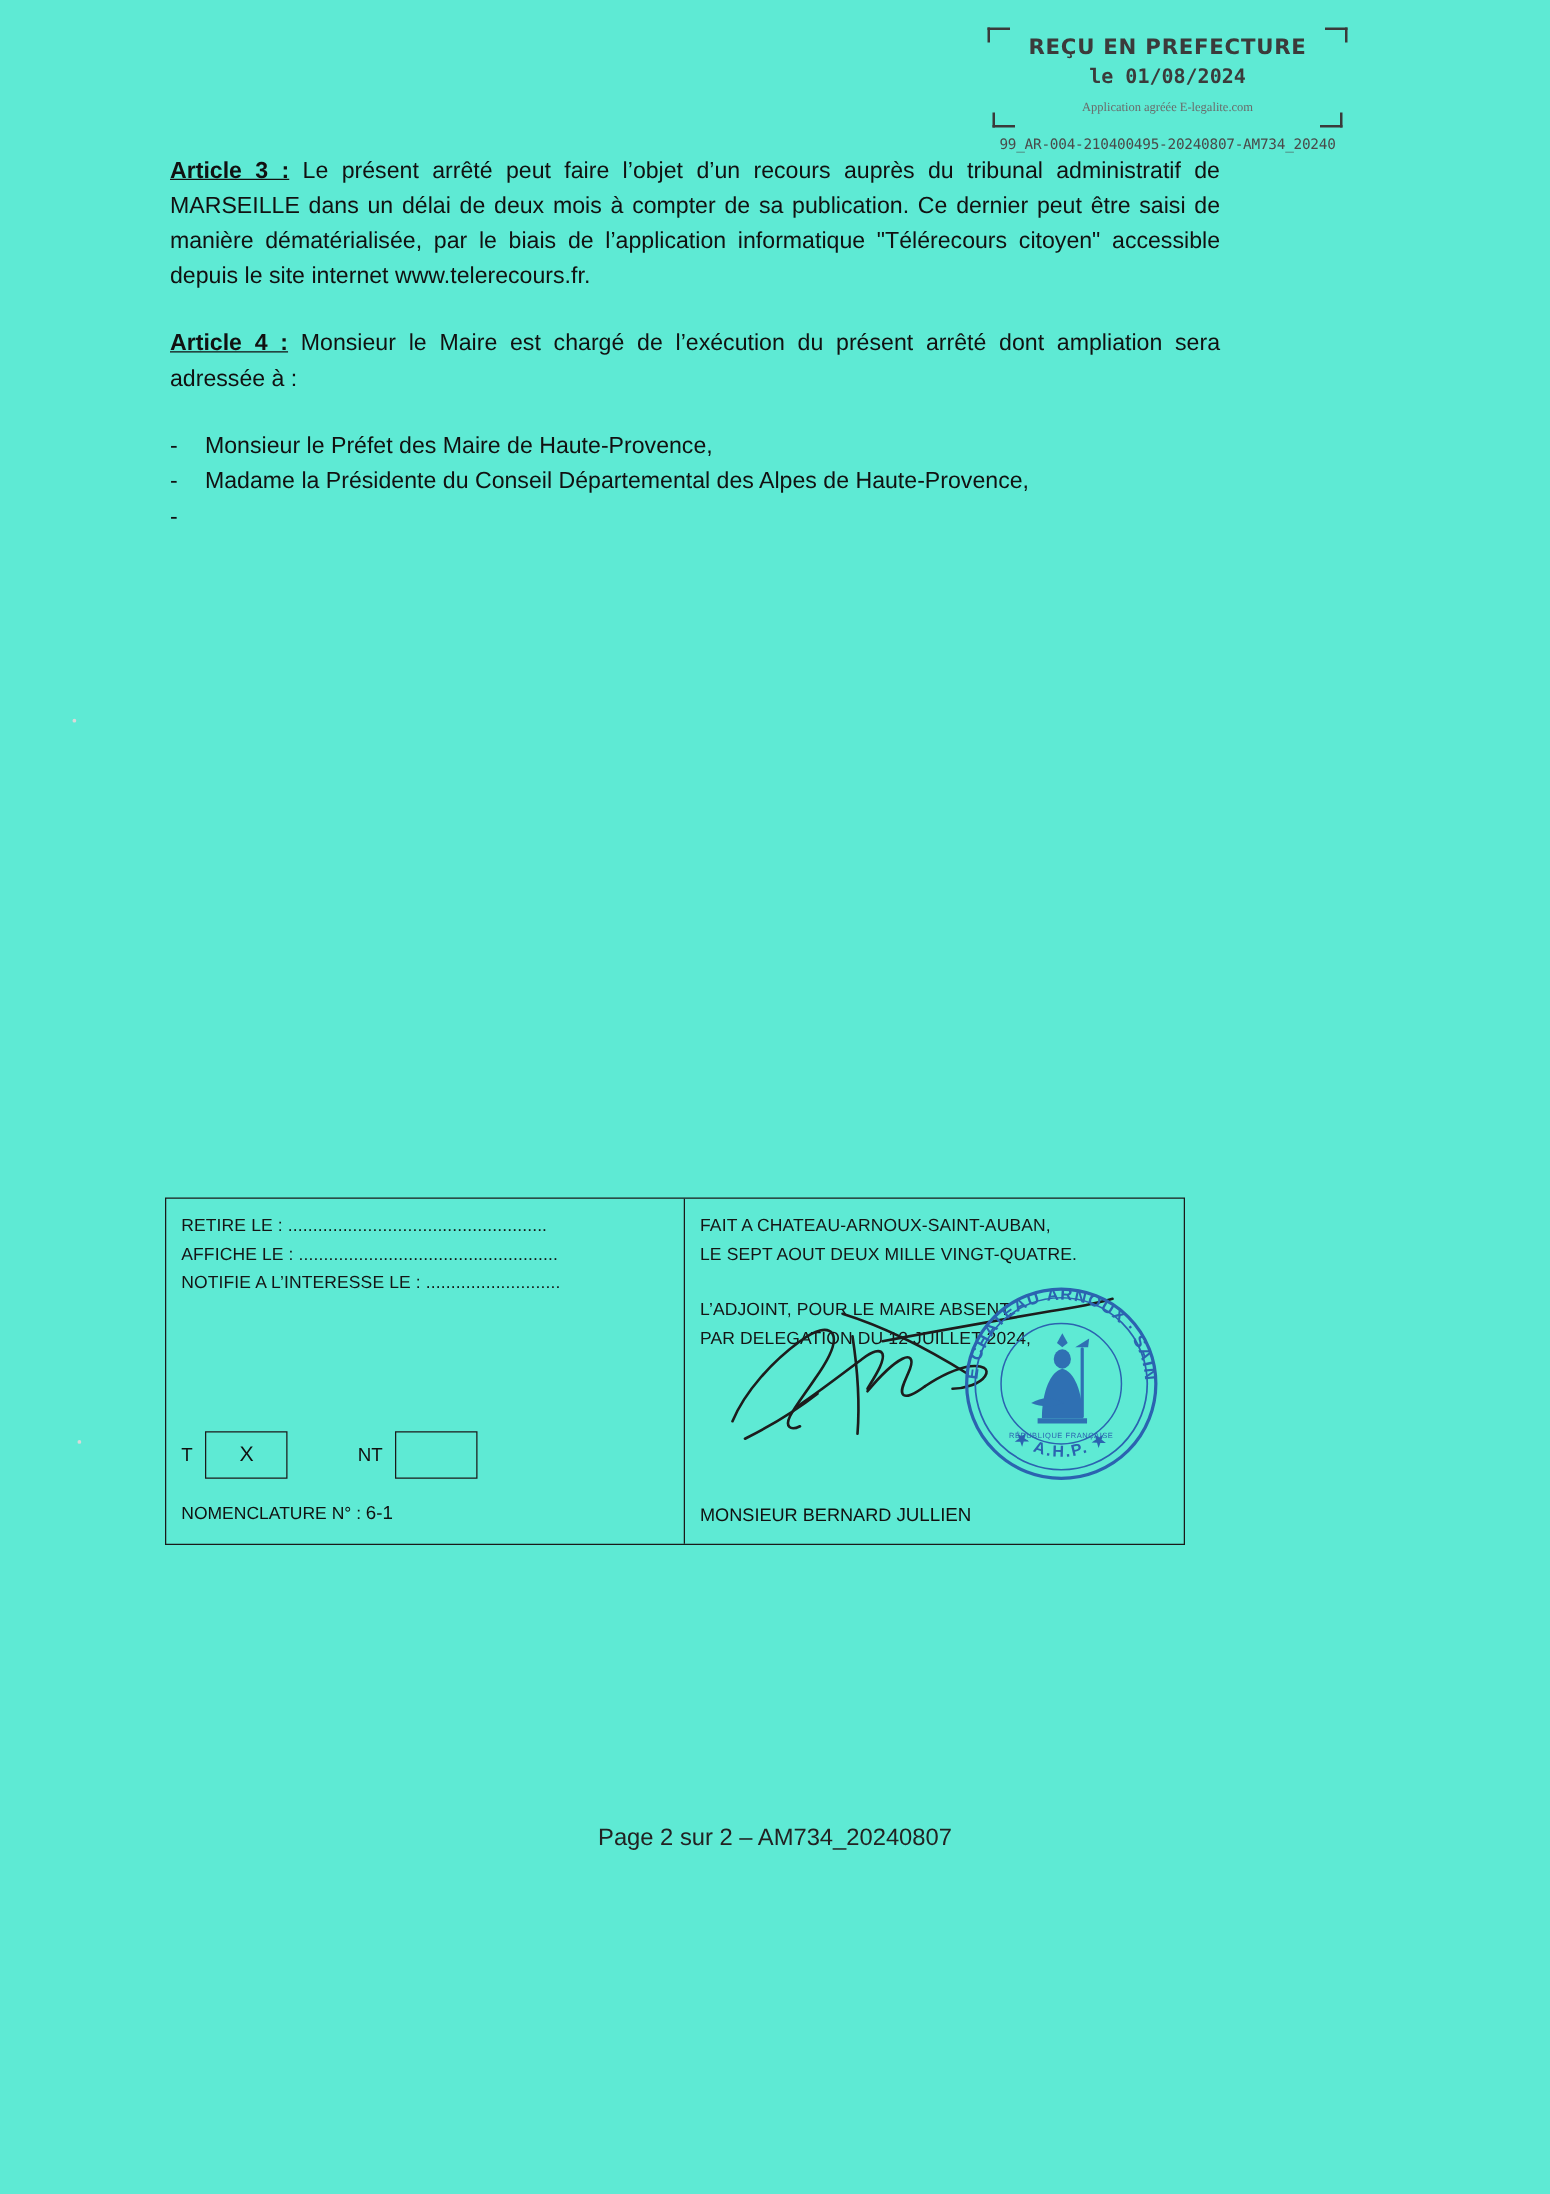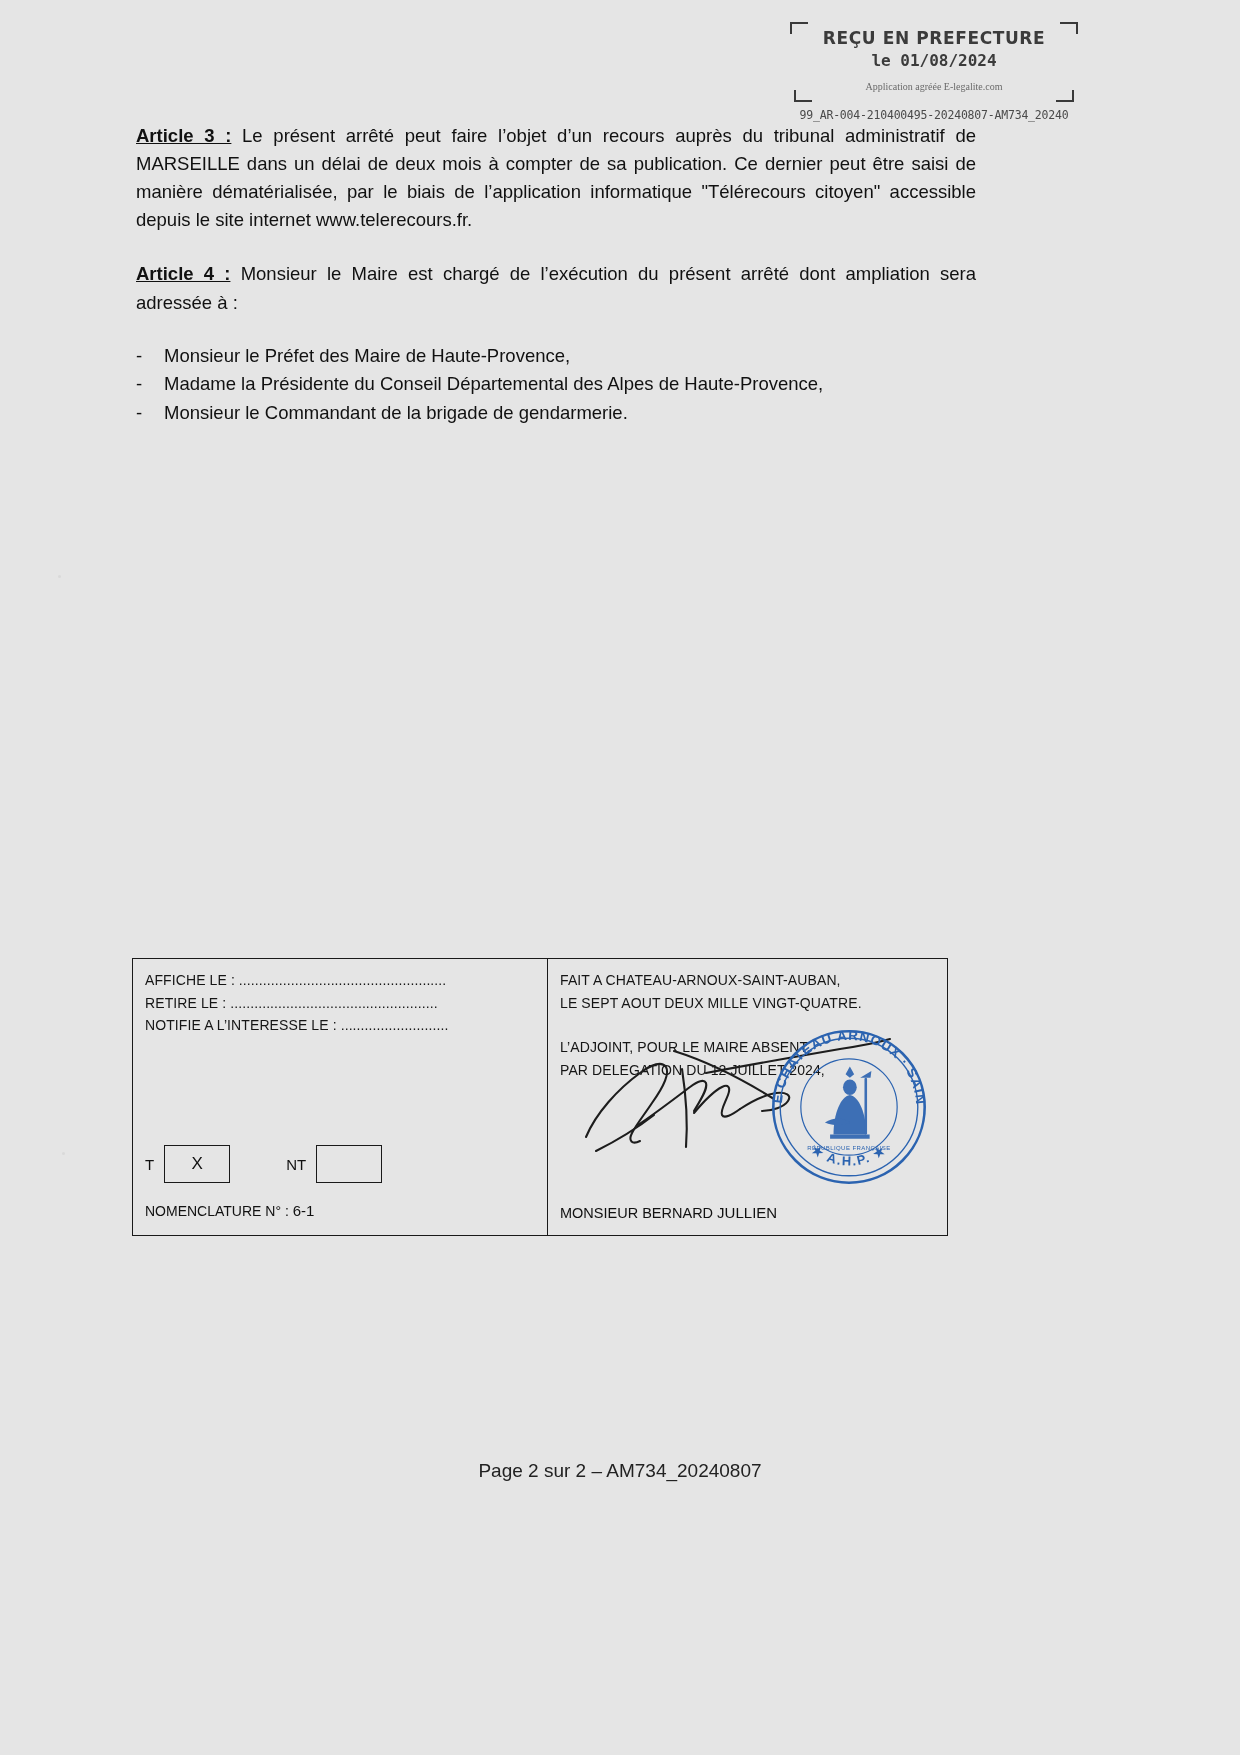--- a/index.html
+++ b/index.html
@@ -12,21 +12,21 @@
     height: 1755px;
     position: relative;
     font-family: "Liberation Sans", sans-serif;
     color: #111111;
     overflow: hidden;
   }
 
   .page {
     position: absolute;
     inset: 0;
-    background: #e5e5e5;
+    background: #5eead4;
   }
 
   
   .prefecture-stamp {
     position: absolute;
     top: 22px;
     left: 790px;
     width: 288px;
     text-align: center;
     color: #2a2a2a;
@@ -277,30 +277,29 @@
       <li>
         <span class="dash">-</span>
         <span>Monsieur le Préfet des Maire de Haute-Provence,</span>
       </li>
       <li>
         <span class="dash">-</span>
         <span>Madame la Présidente du Conseil Départemental des Alpes de Haute-Provence,</span>
       </li>
       <li>
         <span class="dash">-</span>
-        <span>Monsieur le Commandant de la brigade de gendarmerie.</span>
       </li>
     </ul>
   </div>
 
   <div class="bottom-box">
 
     <div class="box-left">
+      <div class="sc">RETIRE LE : ....................................................</div>
       <div class="sc">AFFICHE LE : ....................................................</div>
-      <div class="sc">RETIRE LE : ....................................................</div>
       <div class="sc">NOTIFIE A L’INTERESSE LE : ...........................</div>
 
       <div class="tnt-row">
         <span class="lbl">T</span>
         <span class="tnt-box">X</span>
         <span class="lbl">NT</span>
         <span class="tnt-box empty"></span>
       </div>
 
       <div class="nomen">

